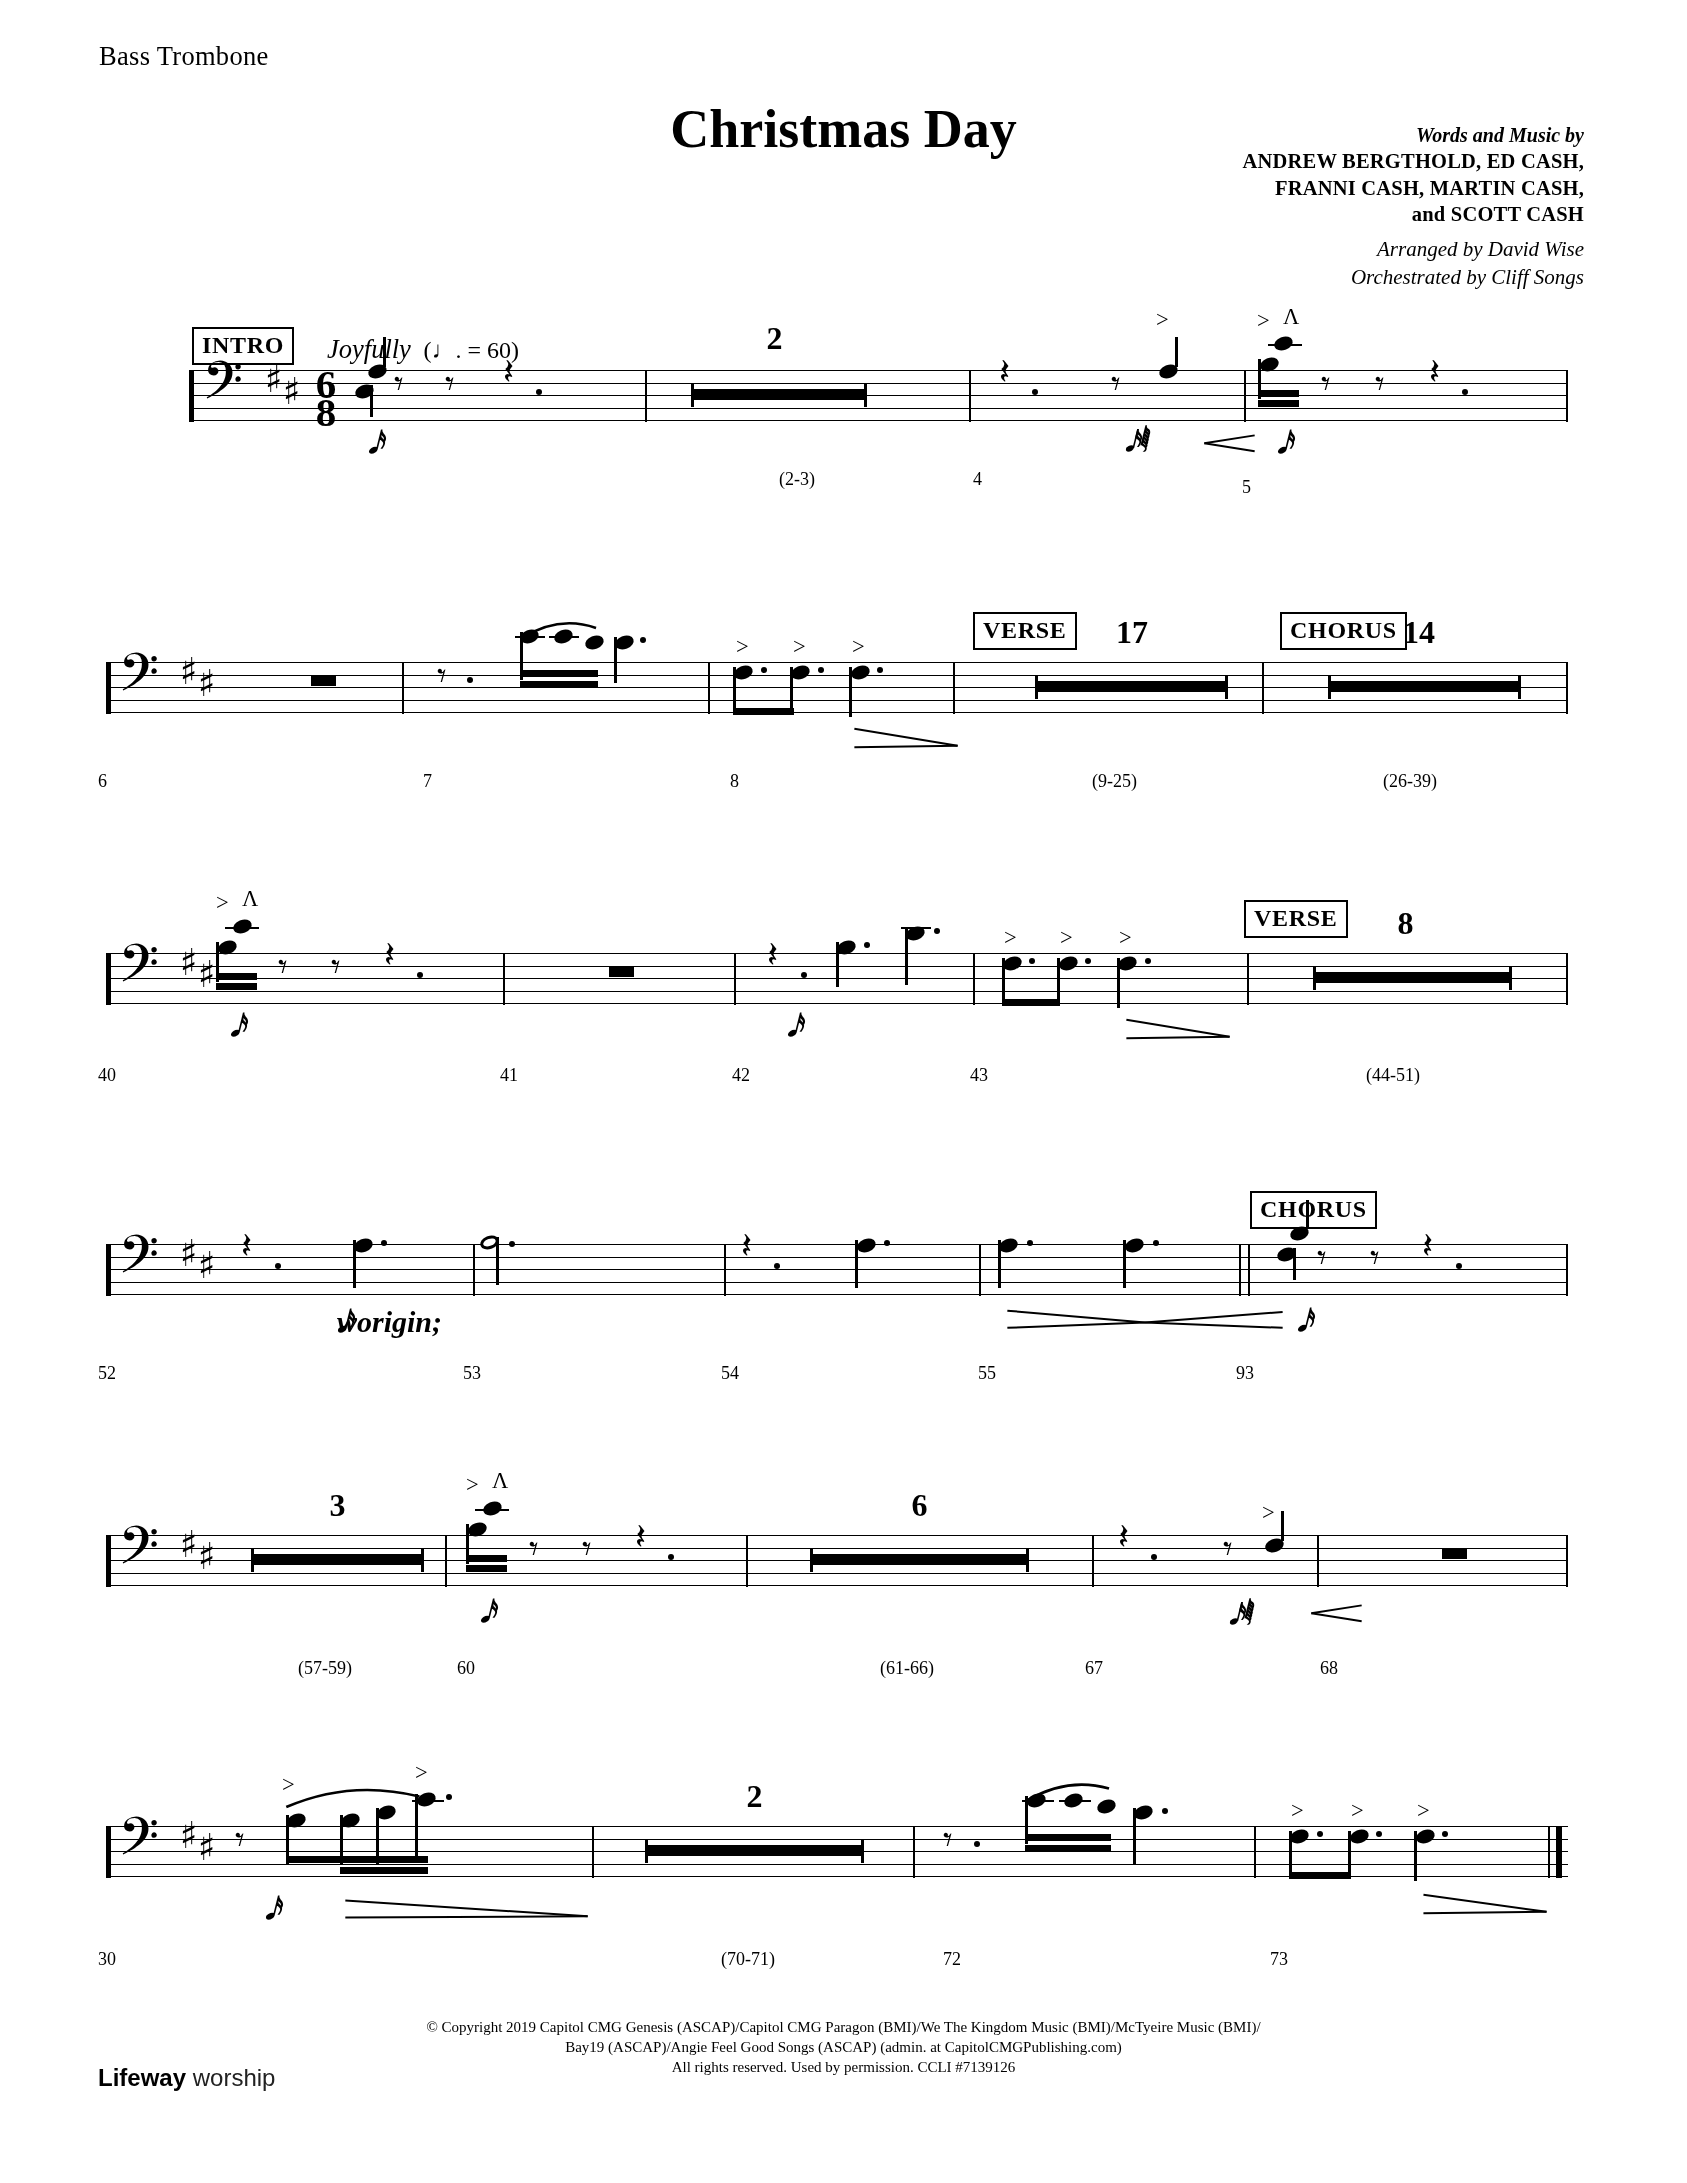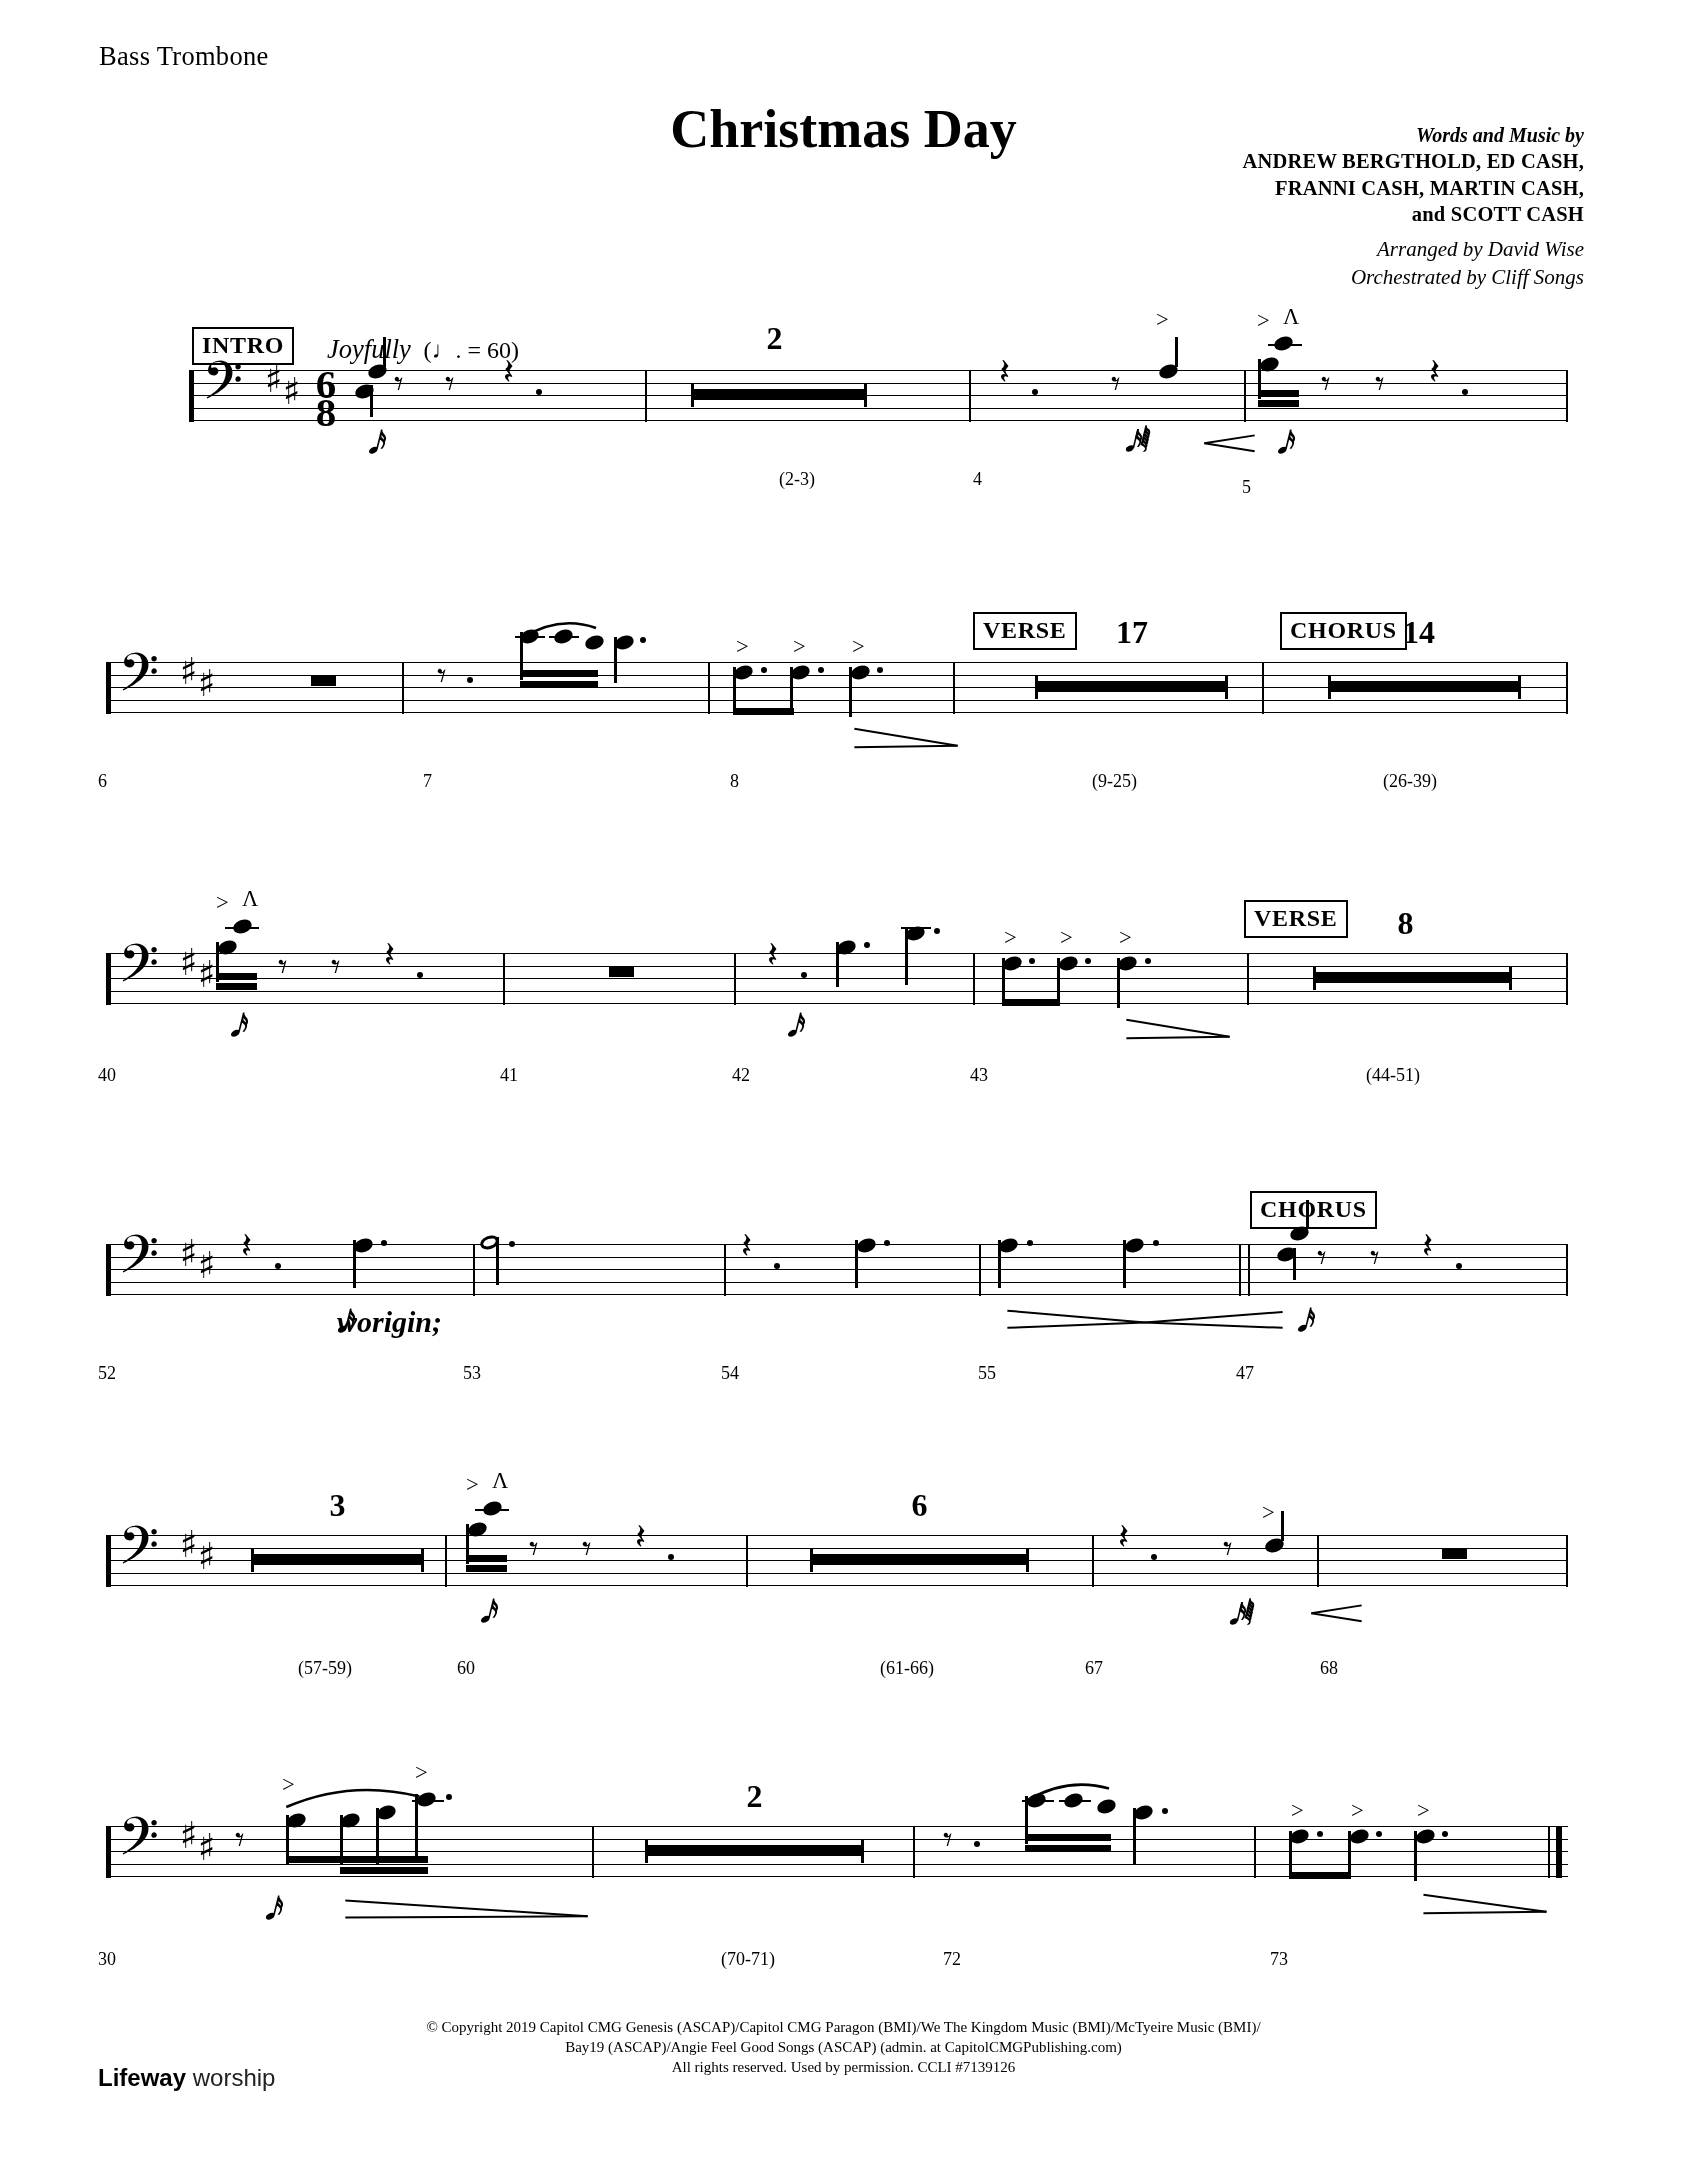--- a/index.html
+++ b/index.html
@@ -564,21 +564,21 @@
       <div class="rest" style="left:1370px; top:-4px;">𝄾</div>
       <div class="rest" style="left:1422px; top:-16px;">𝄽</div>
       <div class="dot" style="left:1456px; top:18.5px;"></div>
       <div class="dyn" style="left:1297px; top:60px;">𝅘𝅥𝅯</div>
     </div>
 
     <div class="measnum" style="left:98px; top:119px;">52</div>
     <div class="measnum" style="left:463px; top:119px;">53</div>
     <div class="measnum" style="left:721px; top:119px;">54</div>
     <div class="measnum" style="left:978px; top:119px;">55</div>
-    <div class="measnum" style="left:1236px; top:119px;">47</div>
+    <div class="measnum" style="left:1236px; top:119px;">93</div>
   </div>
 
   <div class="system" style="top:1535px;">
 
     <div class="staff">
       <div class="staffline" style="left:106px; top:0px;  width:1462px;"></div>
       <div class="staffline" style="left:106px; top:12.6px; width:1462px;"></div>
       <div class="staffline" style="left:106px; top:25px; width:1462px;"></div>
       <div class="staffline" style="left:106px; top:38px; width:1462px;"></div>
       <div class="staffline" style="left:106px; top:50px; width:1462px;"></div>

